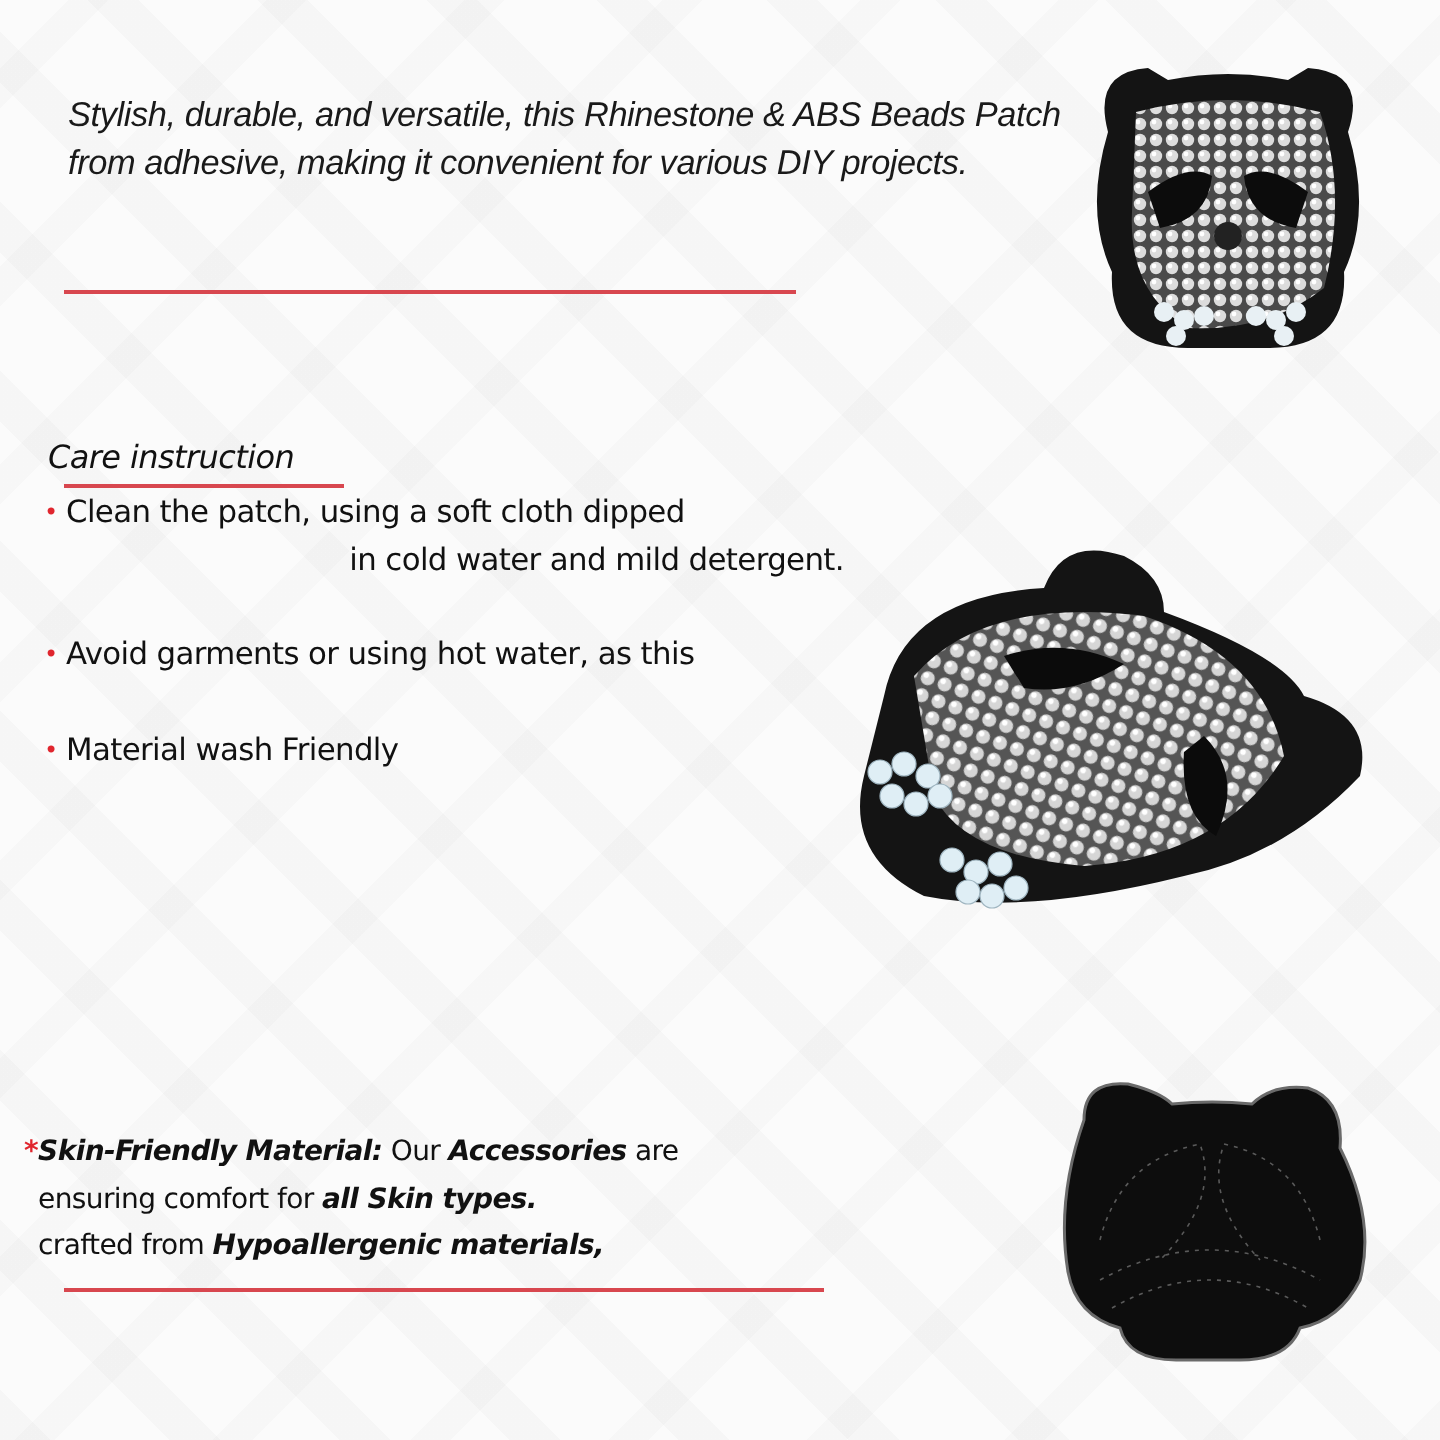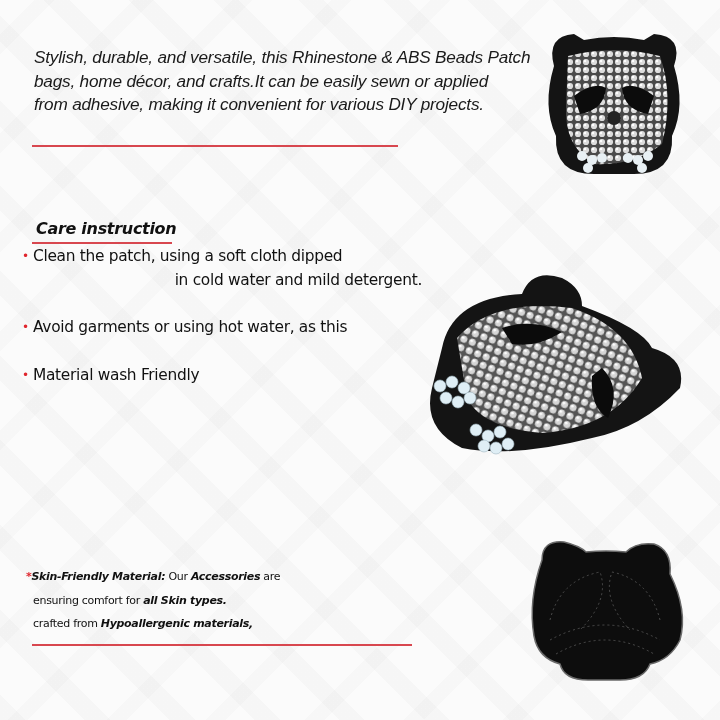--- a/index.html
+++ b/index.html
@@ -16,52 +16,51 @@
       repeating-linear-gradient(-45deg, rgba(0,0,0,0.015) 0 14px, transparent 14px 70px);
   }
   .intro {
     position:absolute; left:34px; top:46px; width:500px;
     font-family:"Liberation Sans", sans-serif; font-style:italic;
     font-size:17.2px; line-height:23.5px; color:#1a1a1a; letter-spacing:-0.2px;
   }
   .intro p { margin:0; white-space:nowrap; }
   .rule { position:absolute; height:2px; background:#d8474f; }
   .care-title {
-    position:absolute; left:36px; top:219px;
-    font-family:"DejaVu Sans", sans-serif; font-weight:bold; font-style:italic;
+    position:absolute; left:24px; top:219px;
+    font-family:"DejaVu Sans", sans-serif; font-weight:normal; font-style:italic;
     font-size:16px; color:#111; letter-spacing:-0.3px;
   }
   .care-list {
     position:absolute; left:22px; top:245px; width:400px;
     font-family:"DejaVu Sans", sans-serif; font-size:15.4px; line-height:23.5px; color:#111;
     letter-spacing:-0.3px;
   }
   .care-item { position:relative; padding-left:11px; margin-bottom:24px; }
   .care-item .bullet { position:absolute; left:0; top:0; color:#e0262e; font-size:12px; }
   .care-item .line { display:block; white-space:nowrap; }
   .care-item .line.cont { padding-left:3px;text-align:right; }
   .skin {
-    position:absolute; left:26px; top:565px; width:420px;
-    font-family:"DejaVu Sans", sans-serif; font-size:11px; line-height:23.5px; color:#111;
+    position:absolute; left:12px; top:565px; width:420px;
+    font-family:"DejaVu Sans", sans-serif; font-size:14px; line-height:23.5px; color:#111;
     letter-spacing:-0.3px;
   }
   .skin .l { display:block; white-space:nowrap; }
   .skin .l.cont { padding-left:7px; }
   .skin b, .skin strong { font-style:italic; font-weight:bold; }
   .star { color:#e0262e; font-weight:bold; }
   .img { position:absolute; }
 </style>
 </head>
 <body>
 
 <div class="bg-pattern"></div>
 
 <div class="intro">
   <p>Stylish, durable, and versatile, this Rhinestone &amp; ABS Beads Patch</p>
-  <p>bags, home décor, and crafts.It can be easily sewn or applied</p>
   <p>from adhesive, making it convenient for various DIY projects.</p>
 </div>
 <div class="rule" style="left:32px; top:145px; width:366px;"></div>
 
 <div class="care-title">Care instruction</div>
 <div class="rule" style="left:32px; top:242px; width:140px;"></div>
 
 <div class="care-list">
   <div class="care-item">
     <span class="bullet">•</span>

